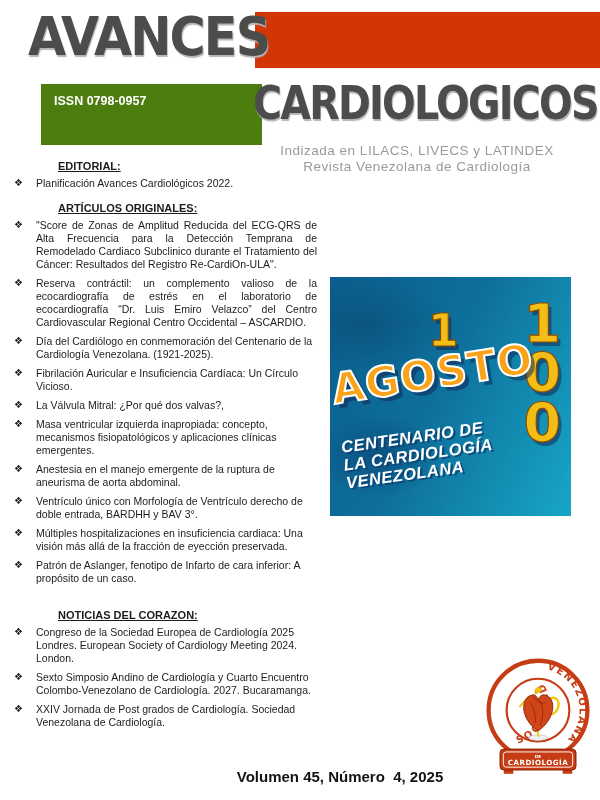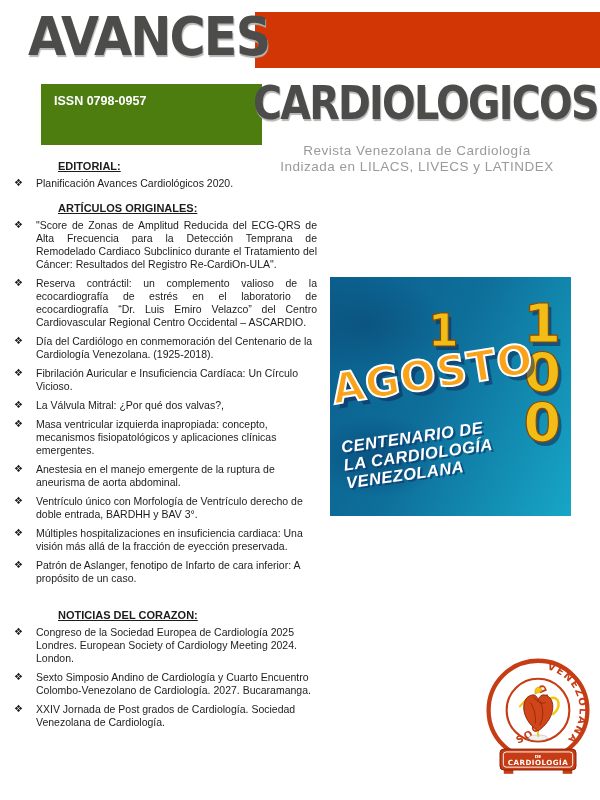--- a/index.html
+++ b/index.html
@@ -66,45 +66,45 @@
   <div class="title1">AVANCES</div>
 
   <div class="orange-issn">
     <div class="issn-text">
       <div>ISSN 0798-0957</div>
     </div>
   </div>
   <div class="title2">CARDIOLOGICOS</div>
 
   <div class="subtitle">
+    <div>Indizada en LILACS, LIVECS y LATINDEX</div>
     <div>Revista Venezolana de Cardiología</div>
-    <div>Indizada en LILACS, LIVECS y LATINDEX</div>
   </div>
 
   <div class="toc">
 
     <h3 class="sec-head first">EDITORIAL:</h3>
     <div class="item">
       <span class="bullet">❖</span>
-      <span class="item-text">Planificación Avances Cardiológicos 2020.</span>
+      <span class="item-text">Planificación Avances Cardiológicos 2022.</span>
     </div>
 
     <h3 class="sec-head italic">ARTÍCULOS ORIGINALES:</h3>
     <div class="item justify">
       <span class="bullet">❖</span>
       <span class="item-text">"Score de Zonas de Amplitud Reducida del ECG-QRS de Alta Frecuencia para la Detección Temprana de Remodelado Cardiaco Subclinico durante el Tratamiento del Cáncer: Resultados del Registro Re-CardiOn-ULA".</span>
     </div>
     <div class="item justify">
       <span class="bullet">❖</span>
       <span class="item-text">Reserva contráctil: un complemento valioso de la ecocardiografía de estrés en el laboratorio de ecocardiografía “Dr. Luis Emiro Velazco” del Centro Cardiovascular Regional Centro Occidental – ASCARDIO.</span>
     </div>
 
     <div class="item">
       <span class="bullet">❖</span>
-      <span class="item-text">Día del Cardiólogo en conmemoración del Centenario de la Cardiología Venezolana.  (1925-2018).</span>
+      <span class="item-text">Día del Cardiólogo en conmemoración del Centenario de la Cardiología Venezolana.  (1921-2025).</span>
     </div>
 
     <div class="item">
       <span class="bullet">❖</span>
       <span class="item-text">Fibrilación Auricular e Insuficiencia Cardíaca: Un Círculo Vicioso.</span>
     </div>
     <div class="item">
       <span class="bullet">❖</span>
       <span class="item-text">La Válvula Mitral: ¿Por qué dos valvas?,</span>
     </div>
@@ -186,14 +186,15 @@
     <g>
       <rect x="24" y="126" width="10" height="5" fill="#c63c14"></rect>
       <rect x="86" y="126" width="10" height="5" fill="#c63c14"></rect>
       <rect x="20" y="105" width="80" height="22" rx="4" fill="#c63c14" stroke="#8a1f00" stroke-width="1"></rect>
       <rect x="23.5" y="108" width="73" height="16" rx="3" fill="none" stroke="#ffffff" stroke-width="1"></rect>
       <text x="60" y="114" text-anchor="middle" font-family="DejaVu Sans, sans-serif" font-size="4.5" font-weight="bold" fill="#ffffff">DE</text>
       <text x="60" y="122" text-anchor="middle" font-family="DejaVu Sans, sans-serif" font-size="7.5" font-weight="bold" fill="#ffffff" letter-spacing="0.5">CARDIOLOGÍA</text>
     </g>
   </svg>
 
+  <div class="footer">Volumen 45, Número  4, 2025</div>
 
 </div>
 
 </body></html>

